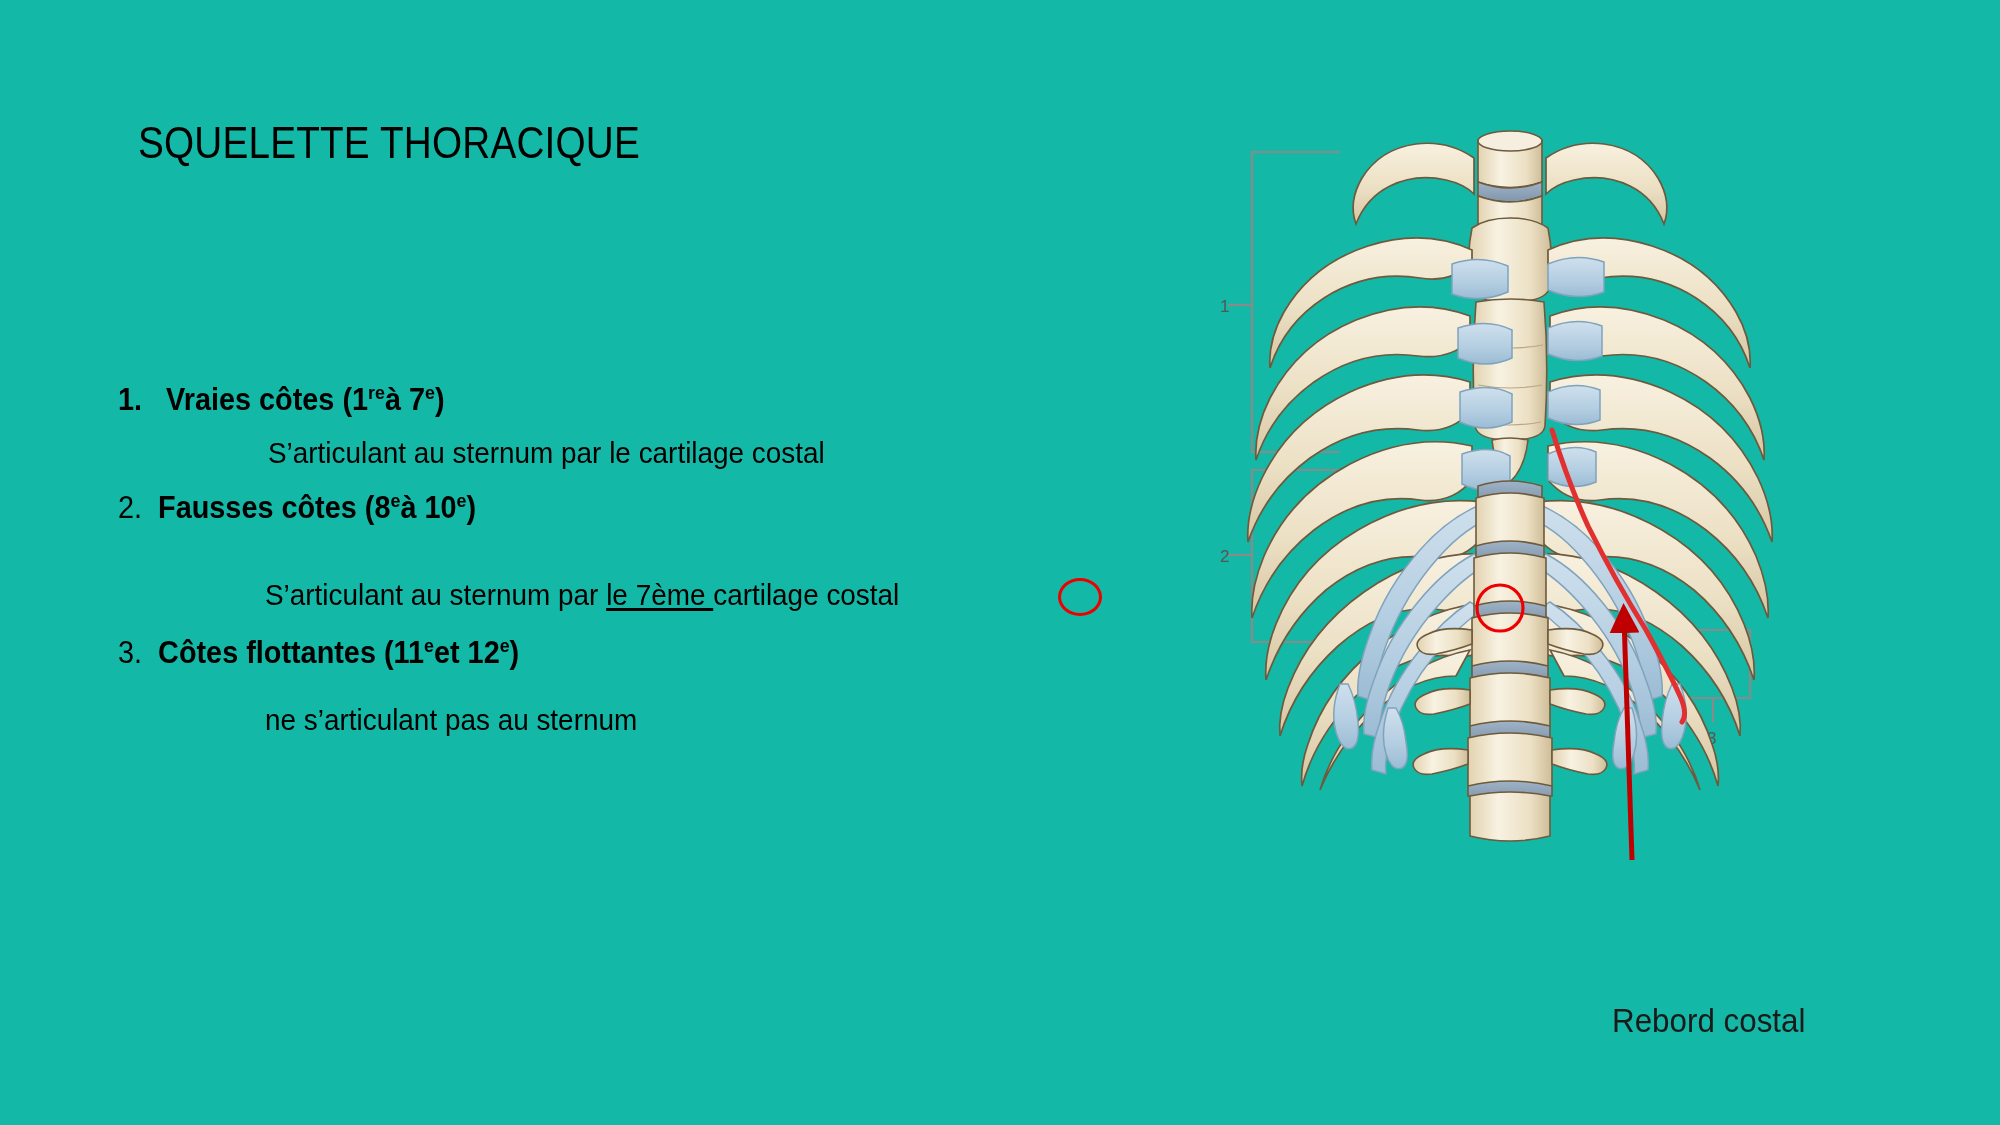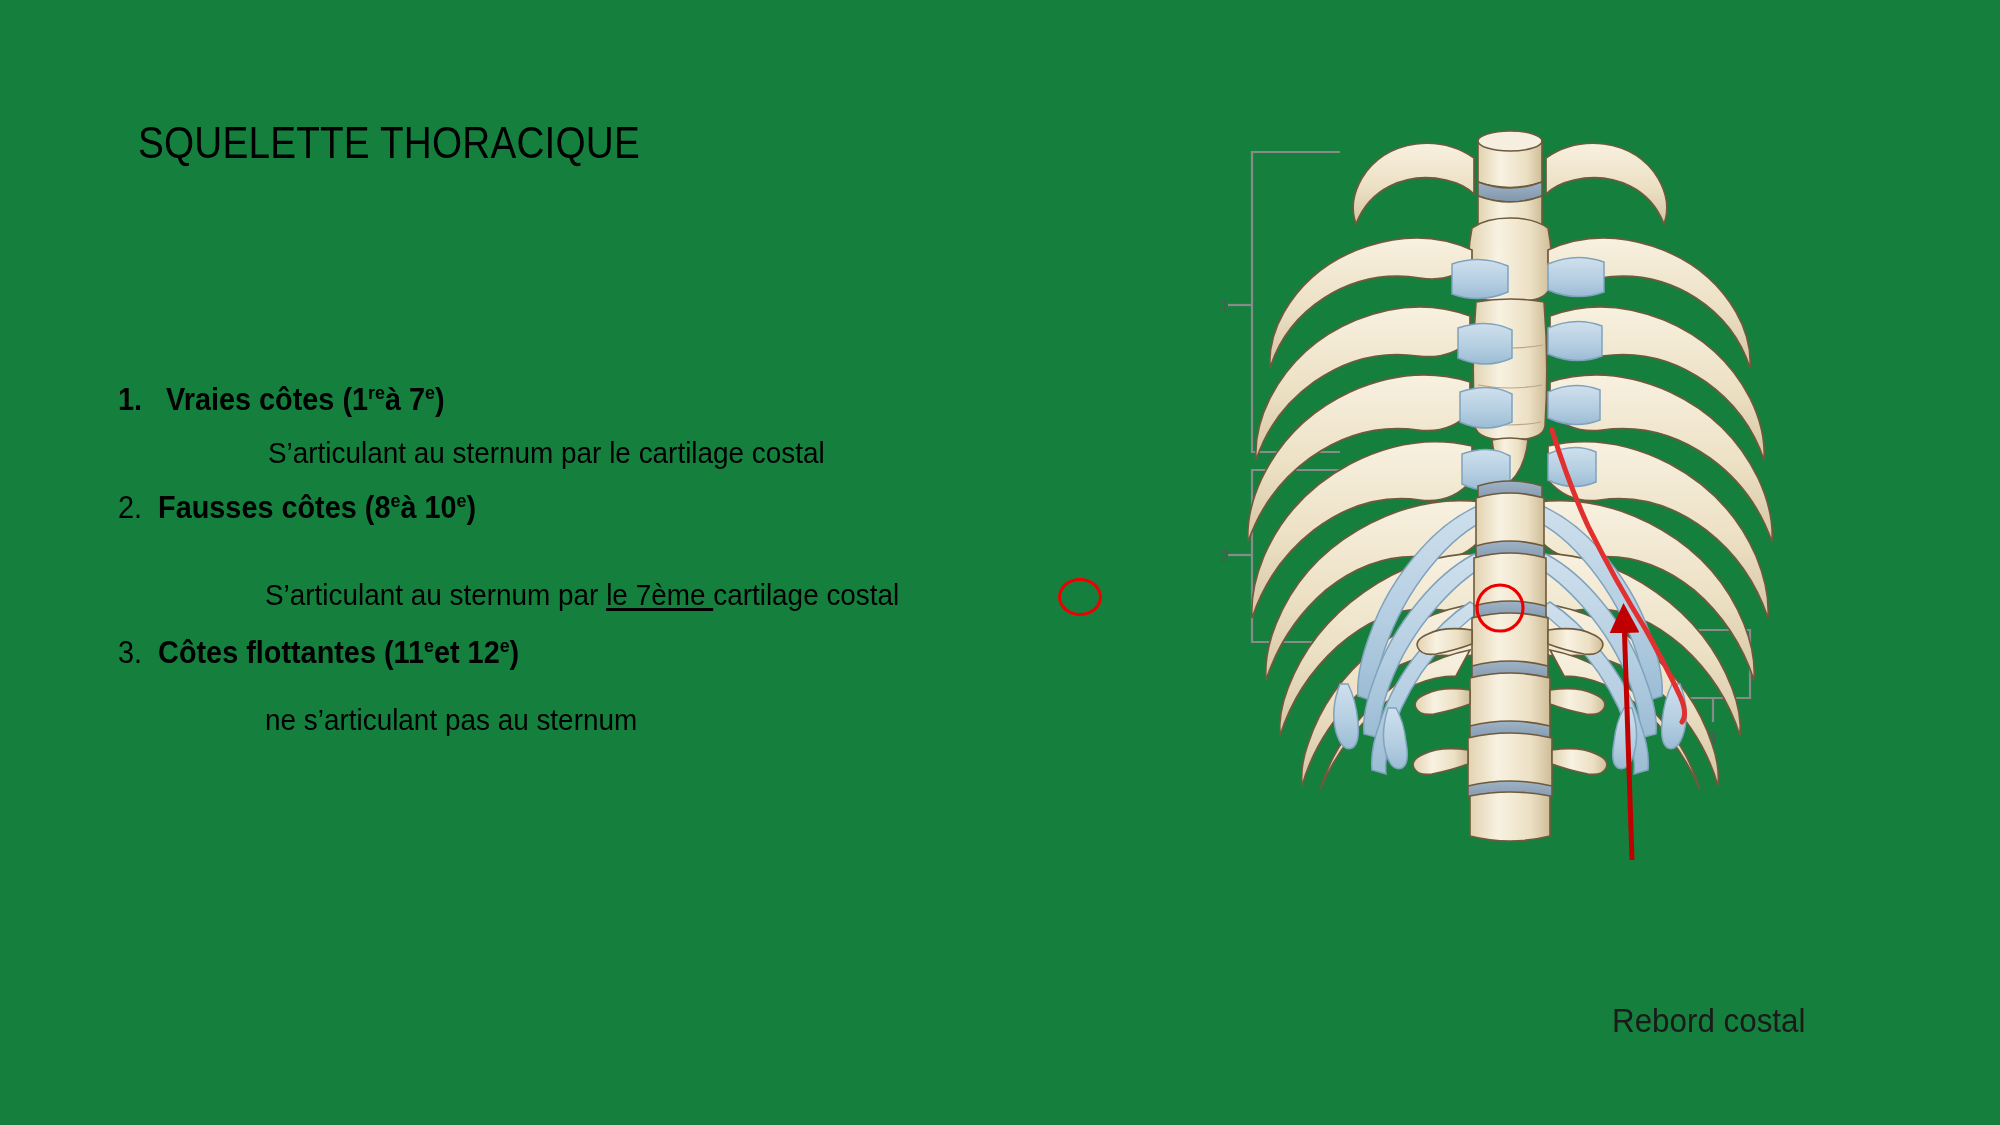--- a/index.html
+++ b/index.html
@@ -3,21 +3,21 @@
 <meta charset="utf-8">
 <style>
   html, body {
     margin: 0; padding: 0;
     background: #ffffff;
   }
   #slide {
     position: relative;
     width: 2000px;
     height: 1125px;
-    background: #15803d;
+    background: #14b8a6;
     overflow: hidden;
     font-family: "Liberation Sans", sans-serif;
   }
 
   
   #title {
     position: absolute;
     left: 138px;
     top: 118px;
     font-family: "Liberation Sans", sans-serif;

